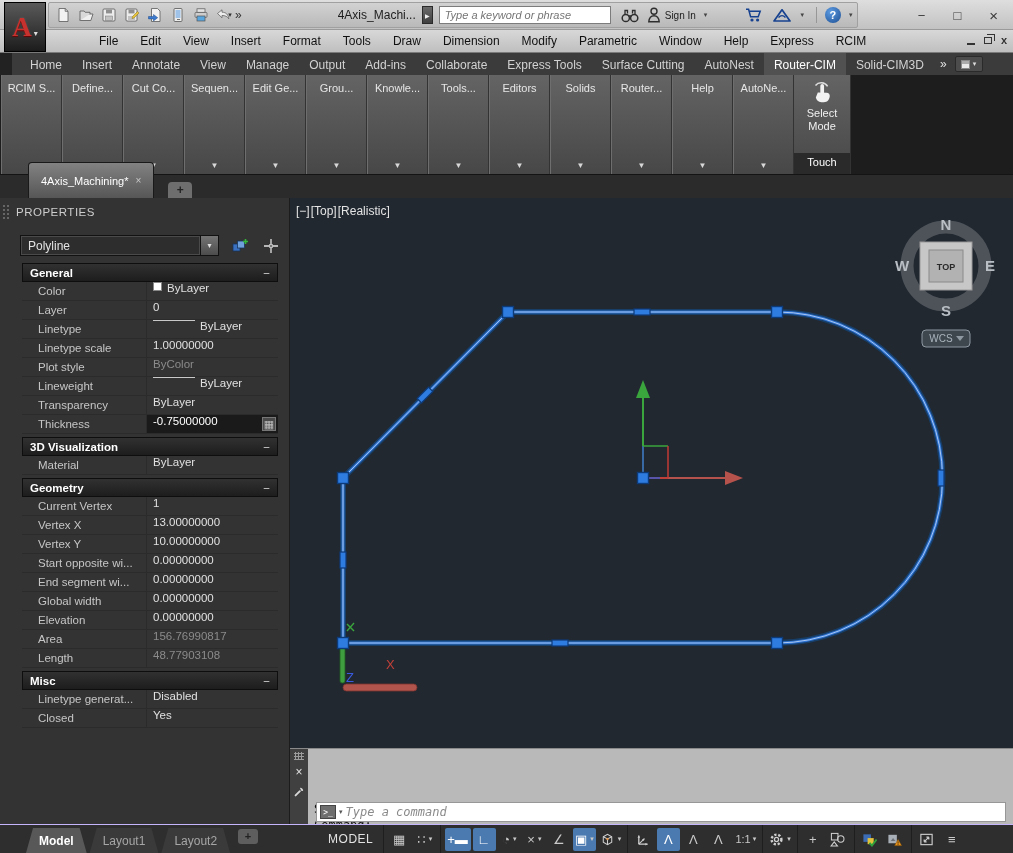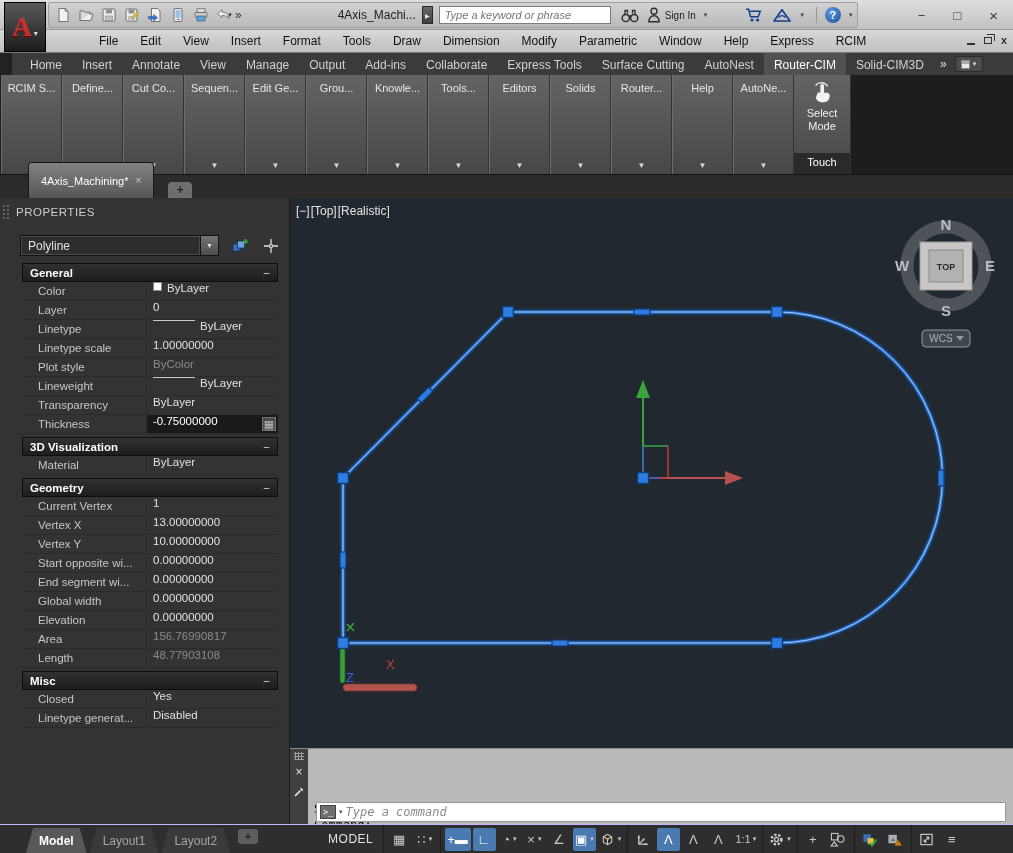--- a/index.html
+++ b/index.html
@@ -621,33 +621,33 @@
         </div>
 
         <div class="sect">
           <div class="secth">
             <span>Misc</span>
             <span class="minus">−</span>
           </div>
           <div>
 
               <div class="prow">
+                <div class="plabel">Linetype generat...</div>
+                <div class="pvalue">
+
+                  <span>Disabled</span>
+
+                </div>
+              </div>
+
+              <div class="prow">
                 <div class="plabel">Closed</div>
                 <div class="pvalue">
 
                   <span>Yes</span>
-
-                </div>
-              </div>
-
-              <div class="prow">
-                <div class="plabel">Linetype generat...</div>
-                <div class="pvalue">
-
-                  <span>Disabled</span>
 
                 </div>
               </div>
             </div>
         </div>
       </div>
   </div>
 
   <div class="viewport">
     <div class="vplabel">

